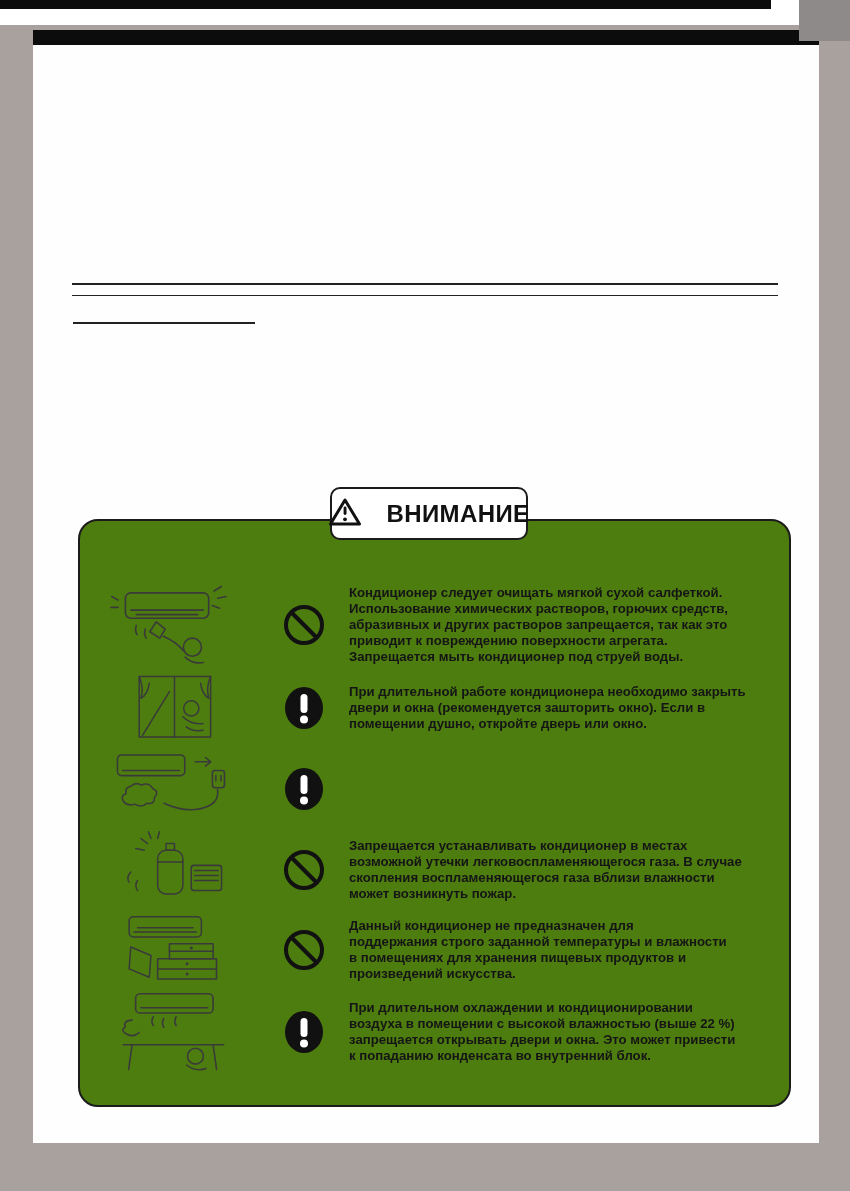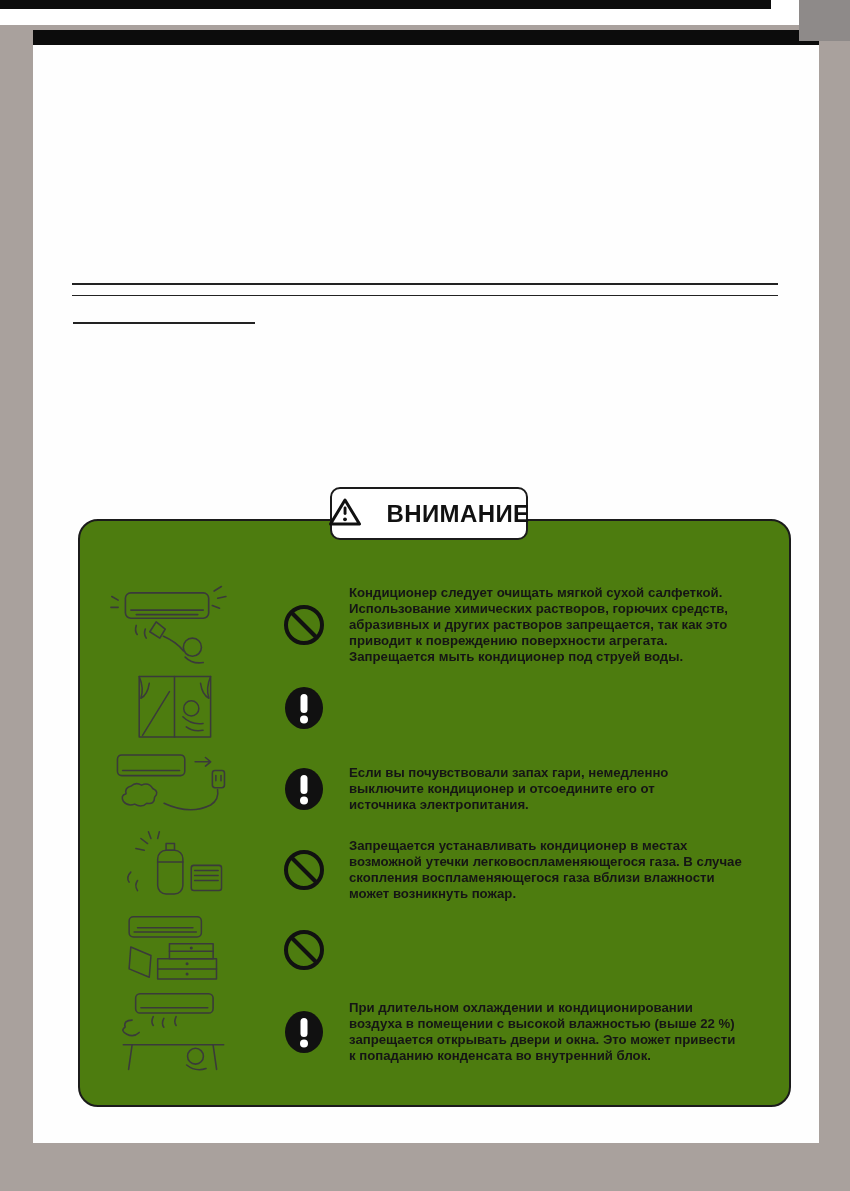--- a/index.html
+++ b/index.html
@@ -103,20 +103,23 @@
             <path d="M86 70 q8 6 20 4"></path>
           </svg>
         </div>
         <div class="sign">
           <svg width="40" height="44" viewBox="0 0 40 44">
             <ellipse cx="20" cy="22" rx="19" ry="21" fill="#111"></ellipse>
             <rect x="16.5" y="8" width="7" height="19" rx="3.5" fill="#fff"></rect>
             <circle cx="20" cy="33.5" r="4" fill="#fff"></circle>
           </svg>
         </div>
+        <div class="txt">При длительной работе кондиционера необходимо закрыть
+двери и окна (рекомендуется зашторить окно). Если в
+помещении душно, откройте дверь или окно.</div>
       </div>
 
       <div class="row">
         <div class="illu">
           <svg width="130" height="82" viewBox="0 0 150 95">
             <rect x="6" y="8" width="78" height="24" rx="5"></rect>
             <line x1="12" y1="26" x2="78" y2="26"></line>
             <path d="M96 16 h18 M114 16 l-6 -5 M114 16 l-6 5"></path>
             <path d="M22 44 q-8 2 -6 9 q-7 2 -3 9 q5 6 13 3 q8 5 14 -1 q9 2 9 -7 q6 -6 -2 -10 q-5 -8 -13 -4 q-7 -4 -12 1"></path>
             <path d="M60 64 q30 14 54 2 q10 -6 8 -18"></path>
@@ -125,23 +128,20 @@
             <line x1="126" y1="32" x2="126" y2="38"></line>
           </svg>
         </div>
         <div class="sign">
           <svg width="40" height="44" viewBox="0 0 40 44">
             <ellipse cx="20" cy="22" rx="19" ry="21" fill="#111"></ellipse>
             <rect x="16.5" y="8" width="7" height="19" rx="3.5" fill="#fff"></rect>
             <circle cx="20" cy="33.5" r="4" fill="#fff"></circle>
           </svg>
         </div>
-        <div class="txt">Если вы почувствовали запах гари, немедленно
-выключите кондиционер и отсоедините его от
-источника электропитания.</div>
       </div>
 
       <div class="row">
         <div class="illu">
           <svg width="126" height="80" viewBox="0 0 150 95">
             <rect x="52" y="24" width="30" height="52" rx="10"></rect>
             <rect x="62" y="16" width="10" height="8"></rect>
             <line x1="52" y1="38" x2="82" y2="38"></line>
             <path d="M40 16 l-8 -6 M44 10 l-3 -8 M52 10 l2 -8 M36 24 l-10 -2"></path>
             <rect x="92" y="42" width="36" height="30" rx="3"></rect>
@@ -178,20 +178,24 @@
             <circle class="dot" cx="87" cy="76" r="1.8"></circle>
             <path d="M20 44 l24 10 l-2 26 l-24 -10 z"></path>
           </svg>
         </div>
         <div class="sign">
           <svg width="44" height="44" viewBox="0 0 44 44">
             <circle cx="22" cy="22" r="18" fill="none" stroke="#111" stroke-width="4"></circle>
             <line x1="9.5" y1="9.5" x2="34.5" y2="34.5" stroke="#111" stroke-width="4"></line>
           </svg>
         </div>
+        <div class="txt">Данный кондиционер не предназначен для
+поддержания строго заданной температуры и влажности
+в помещениях для хранения пищевых продуктов и
+произведений искусства.</div>
       </div>
 
       <div class="row">
         <div class="illu">
           <svg width="132" height="84" viewBox="0 0 150 95">
             <rect x="28" y="4" width="88" height="22" rx="5"></rect>
             <line x1="34" y1="20" x2="110" y2="20"></line>
             <path d="M48 30 q-3 6 0 10 M60 32 q-3 6 0 10 M74 30 q-3 6 0 10"></path>
             <path d="M24 34 q-10 0 -8 8 q-6 4 2 8 q8 4 14 -2"></path>
             <line x1="14" y1="62" x2="128" y2="62"></line>

